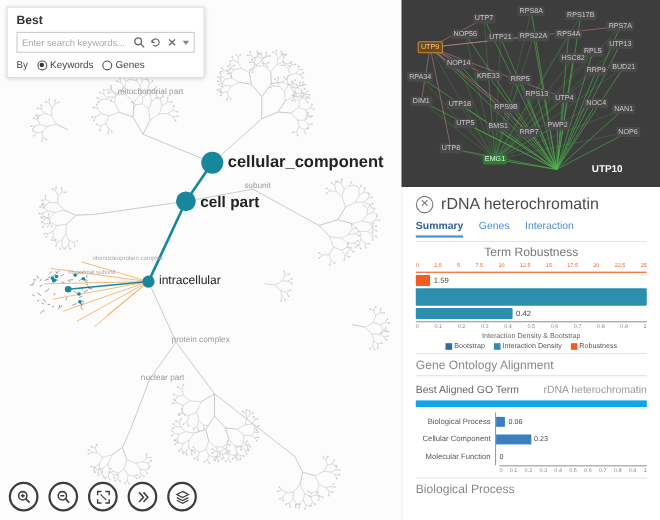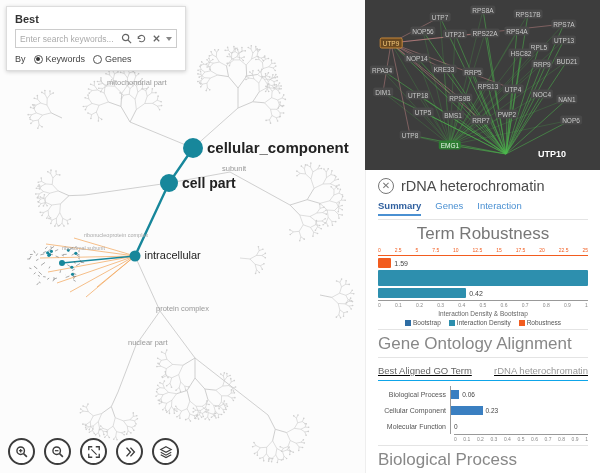--- a/index.html
+++ b/index.html
@@ -49,39 +49,39 @@
     padding:8px 12px 0 12px;overflow:hidden;border-left:1px solid #eee;}
   .detail-header{display:flex;align-items:center;gap:7px;margin-bottom:6px;}
   .close-circle{width:16px;height:16px;border:1.5px solid #777;border-radius:50%;color:#777;
     display:flex;align-items:center;justify-content:center;font-size:10px;line-height:1;cursor:pointer;flex:0 0 auto;}
   .detail-title{font-size:14.5px;color:#4a4a4a;}
   .tabs{display:flex;margin-bottom:2px;}
   .tab{font-size:9.5px;color:#4a90d2;margin-right:14px;padding-bottom:3px;cursor:pointer;}
   .tab.active{color:#2f5f9e;border-bottom:2px solid #4a90d2;font-weight:bold;}
   .hr{border-top:1px solid #e4e4e4;margin:3px 0;}
   .unique-term{font-size:10px;color:#555;margin:4px 0 2px;}
-  .section-title{font-size:17px;color:#888;margin:4px 0 3px;}
+  .section-title{font-size:11px;color:#888;margin:4px 0 3px;}
   .section-title.center{text-align:center;color:#777;}
 
   
   #robustness-chart{margin-top:1px;}
   .axis-row{display:flex;justify-content:space-between;font-size:5px;line-height:7px;}
   .axis-row.orange{color:#f25c1f;border-bottom:1px solid #f25c1f;padding-bottom:1px;margin-bottom:2px;}
   .axis-row.blue{color:#888;border-top:1px solid #999;padding-top:1px;margin-top:2px;}
   .rob-row{display:flex;align-items:center;margin:2px 0;}
   .rob-bar{border-radius:1px;}
   .rob-label{font-size:7px;color:#444;margin-left:3px;}
   .axis-label{text-align:center;font-size:6.5px;color:#666;margin-top:1px;}
   .legend{display:flex;justify-content:center;gap:8px;margin-top:2px;}
   .legend-item{font-size:6.5px;color:#555;display:flex;align-items:center;}
   .legend-item i{width:6px;height:6px;display:inline-block;margin-right:2px;}
 
   
   .align-row{display:flex;justify-content:space-between;align-items:center;padding:4px 0;
-    border-bottom:1px solid #0ea5e9;font-size:9.5px;text-decoration:underline;}
+    border-bottom:6px solid #0ea5e9;font-size:9.5px;}
   .align-row .al{color:#666;}
   .align-row .av{color:#999;}
 
   
   #go-chart{margin-top:5px;}
   .go-row{display:flex;align-items:center;height:16px;}
   .go-cat{width:72px;text-align:right;font-size:7px;color:#555;padding-right:4px;flex:0 0 auto;}
   .go-area{flex:1;display:flex;align-items:center;border-left:1px solid #999;height:100%;}
   .go-bar{height:9px;background:#3a7fc1;}
   .go-val{font-size:6.5px;color:#444;margin-left:3px;}

